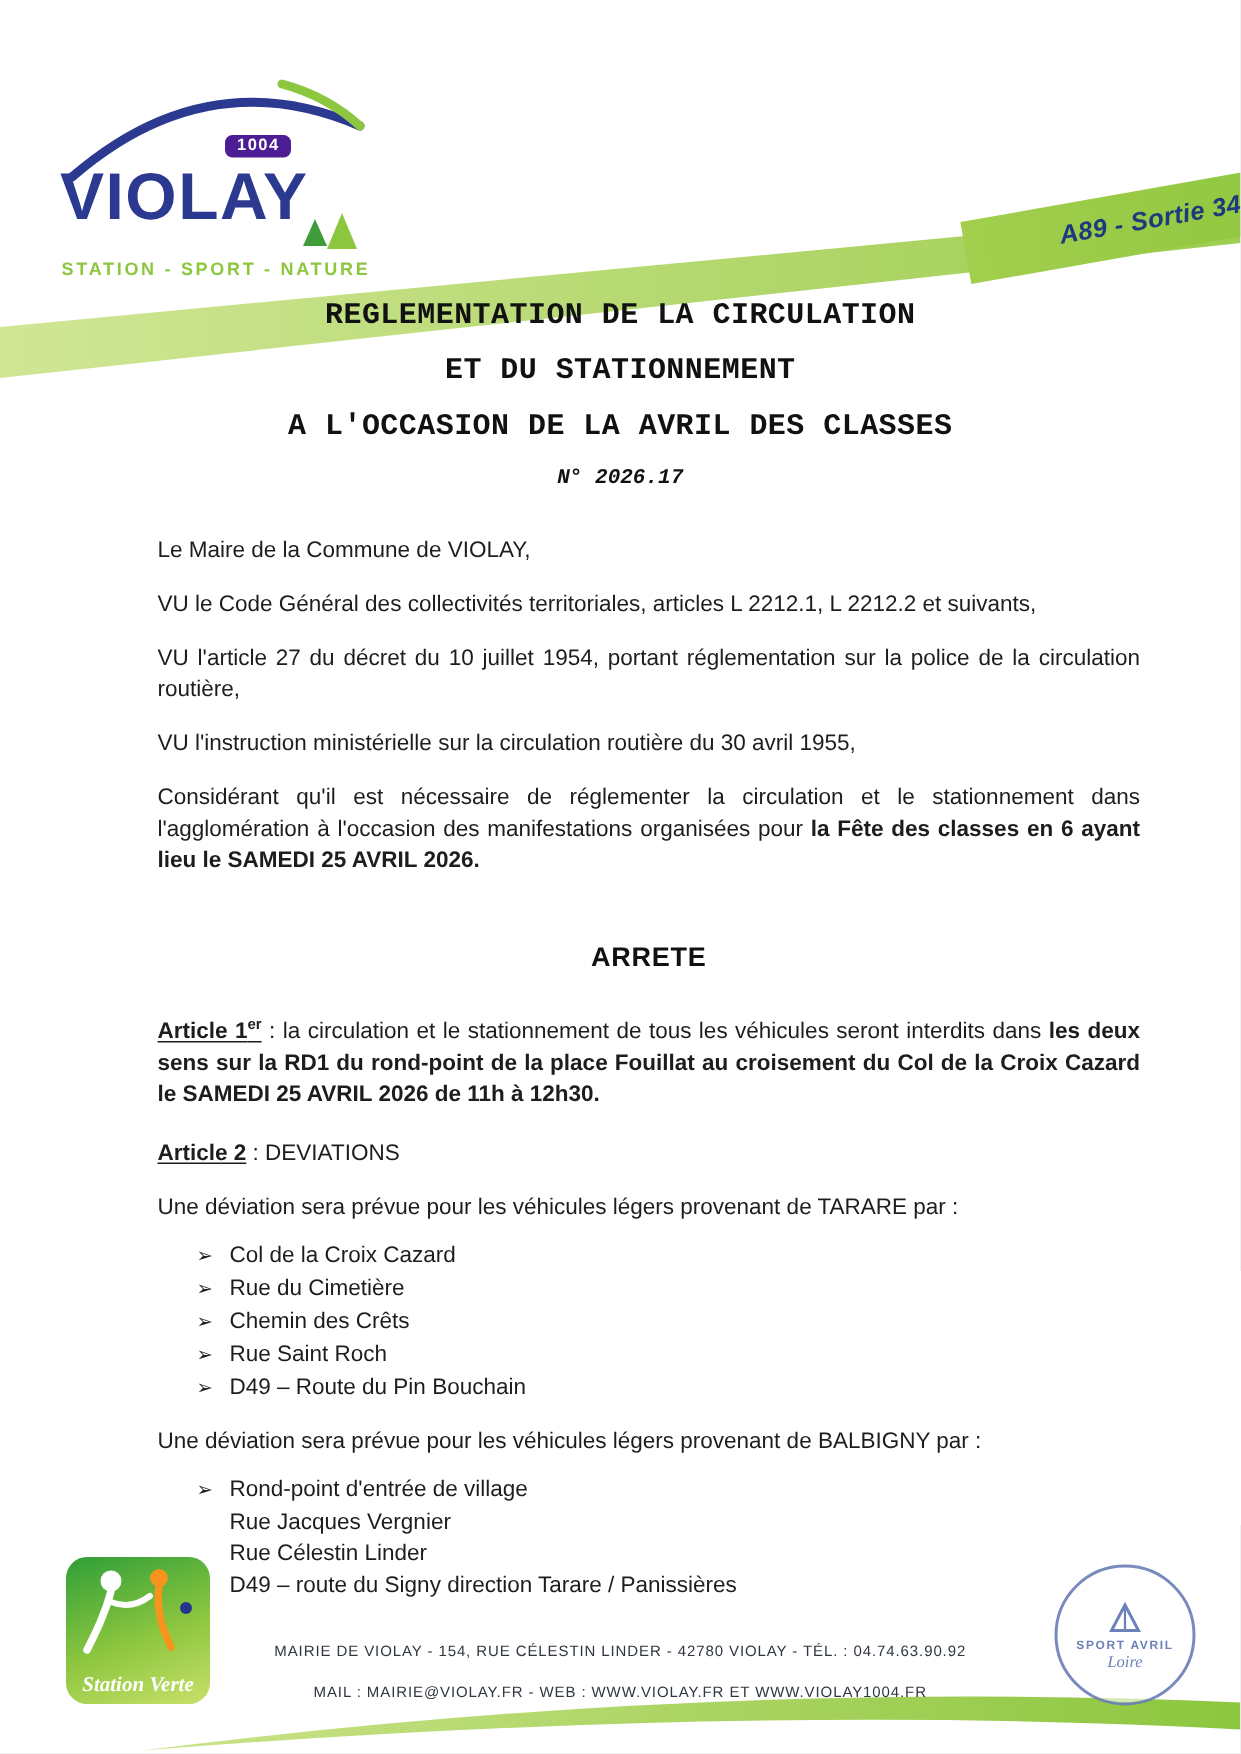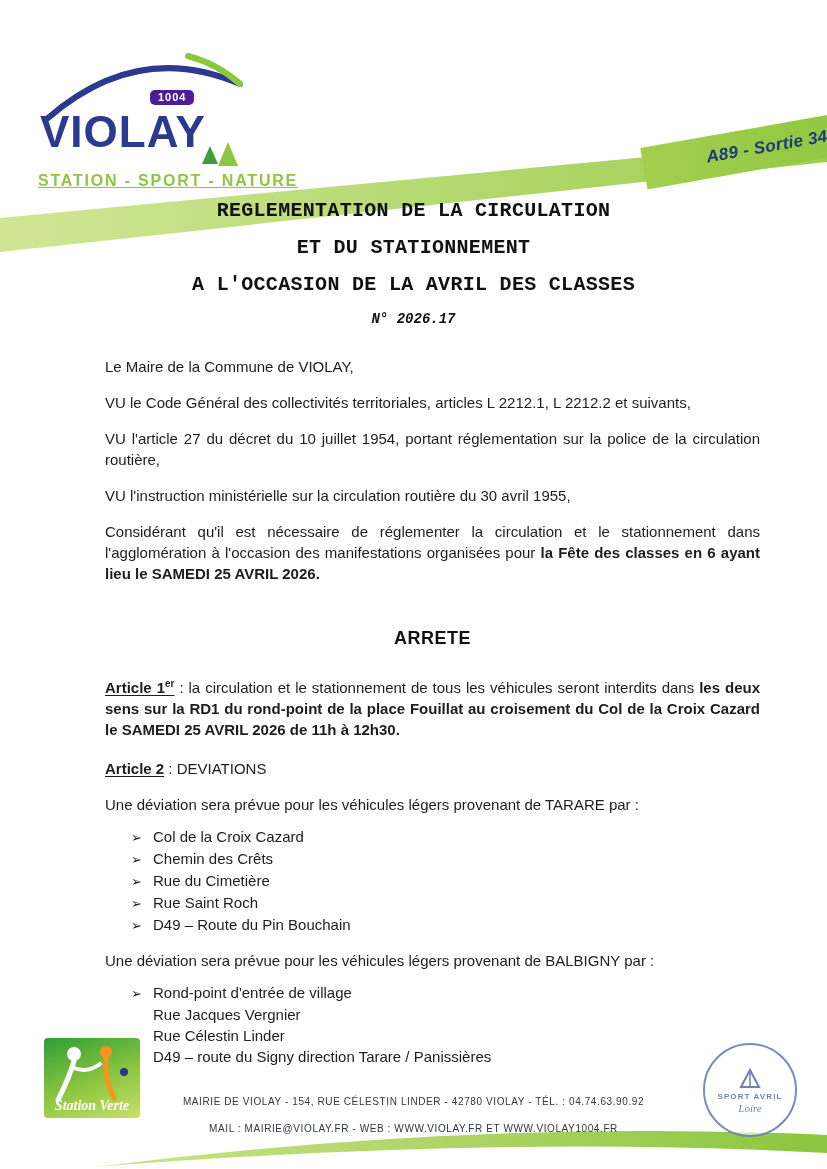--- a/index.html
+++ b/index.html
@@ -16,22 +16,22 @@
   .a89-label{color:#1d3a7c;font-weight:bold;font-style:italic;font-size:17px;letter-spacing:.3px;}
 
   
   .logo{position:absolute;top:34px;left:38px;width:212px;height:160px;z-index:2;}
   .logo-arc{position:absolute;top:0;left:0;}
   .alt-badge{position:absolute;top:56px;left:112px;background:#4c1d95;color:#fff;font-weight:bold;
     font-size:11px;line-height:1;padding:2px 8px;border-radius:5px;letter-spacing:1px;}
   .wordmark{position:absolute;top:76px;left:2px;font-size:44px;line-height:1;font-weight:bold;
     color:#2b3990;letter-spacing:1px;}
   .logo-trees{position:absolute;top:102px;left:158px;}
-  .tagline{position:absolute;top:138px;left:0;width:212px;text-align:center;font-size:16px;
-    font-weight:bold;color:#8dc63f;letter-spacing:1.8px;white-space:nowrap;text-decoration:underline;}
+  .tagline{position:absolute;top:138px;left:0;width:212px;text-align:center;font-size:12px;
+    font-weight:bold;color:#8dc63f;letter-spacing:1.8px;white-space:nowrap;}
 
   
   .title-block{position:absolute;top:200px;left:0;width:100%;text-align:center;z-index:2;
     font-family:Liberation Mono, monospace;font-weight:bold;color:#111;}
   .title-line{font-size:20px;line-height:22px;margin-bottom:15px;letter-spacing:.3px;}
   .title-number{font-size:14px;font-style:italic;}
 
   
   .content{position:absolute;top:356px;left:105px;width:655px;z-index:2;font-size:15px;
     line-height:21px;text-align:justify;color:#1d1d1b;}
@@ -47,22 +47,22 @@
   .blt{display:inline-block;width:22px;font-family:"DejaVu Sans","Liberation Sans",sans-serif;font-size:13px;}
   .blt-hidden{visibility:hidden;}
 
   
   .footer-line{position:absolute;left:0;width:100%;text-align:center;font-size:10px;
     letter-spacing:.6px;color:#2f3640;z-index:2;}
   .footer-line-1{top:1096px;}
   .footer-line-2{top:1123px;}
   .bottom-swoosh{position:absolute;top:1089px;left:0;z-index:0;}
 
-  .station-verte{position:absolute;left:44px;top:1038px;width:96px;height:80px;z-index:2;
-    background:linear-gradient(160deg,#2f9e38,#8dc63f 55%,#c8e06a);border-radius:4px;overflow:hidden;}
+  .station-verte{position:absolute;left:44px;top:1038px;width:96px;height:98px;z-index:2;
+    background:linear-gradient(160deg,#2f9e38,#8dc63f 55%,#c8e06a);border-radius:14px;overflow:hidden;}
   .sv-label{position:absolute;bottom:4px;left:0;width:100%;text-align:center;color:#fff;
     font-family:"Liberation Serif",serif;font-style:italic;font-weight:bold;font-size:14px;}
 
   .sport-nature{position:absolute;left:703px;top:1043px;width:90px;height:90px;border:2px solid #6b7fb5;
     border-radius:50%;z-index:2;display:flex;flex-direction:column;align-items:center;justify-content:center;
     gap:1px;background:rgba(255,255,255,.65);opacity:.9;}
   .sn-top{font-size:8px;font-weight:bold;letter-spacing:1.1px;color:#5d74b0;}
   .sn-bottom{font-size:11px;font-style:italic;font-family:"Liberation Serif",serif;color:#5d74b0;}
 </style>
 </head>
@@ -114,22 +114,22 @@
 
     <h2 class="arrete-h">ARRETE</h2>
 
     <p class="para-article"><strong><u><span>Article 1</span><sup>er</sup></u></strong><span> : la circulation et le stationnement de tous les véhicules seront interdits dans </span><strong>les deux sens sur la RD1 du rond-point de la place Fouillat au croisement du Col de la Croix Cazard le SAMEDI 25 AVRIL 2026 de 11h à 12h30.</strong></p>
 
     <p class="para"><strong><u>Article 2</u></strong><span> : DEVIATIONS</span></p>
 
     <p class="intro">Une déviation sera prévue pour les véhicules légers provenant de TARARE par :</p>
     <ul class="route-list">
       <li><span class="blt">➢</span><span>Col de la Croix Cazard</span></li>
+      <li><span class="blt">➢</span><span>Rue du Cimetière</span></li>
       <li><span class="blt">➢</span><span>Chemin des Crêts</span></li>
-      <li><span class="blt">➢</span><span>Rue du Cimetière</span></li>
       <li><span class="blt">➢</span><span>Rue Saint Roch</span></li>
       <li><span class="blt">➢</span><span>D49 – Route du Pin Bouchain</span></li>
     </ul>
 
     <p class="intro">Une déviation sera prévue pour les véhicules légers provenant de BALBIGNY par :</p>
     <ul class="route-list">
       <li><span class="blt">➢</span><span>Rond-point d'entrée de village</span></li>
       <li><span class="blt blt-hidden"></span><span>Rue Jacques Vergnier</span></li>
       <li><span class="blt blt-hidden"></span><span>Rue Célestin Linder</span></li>
       <li><span class="blt blt-hidden"></span><span>D49 – route du Signy direction Tarare / Panissières</span></li>

